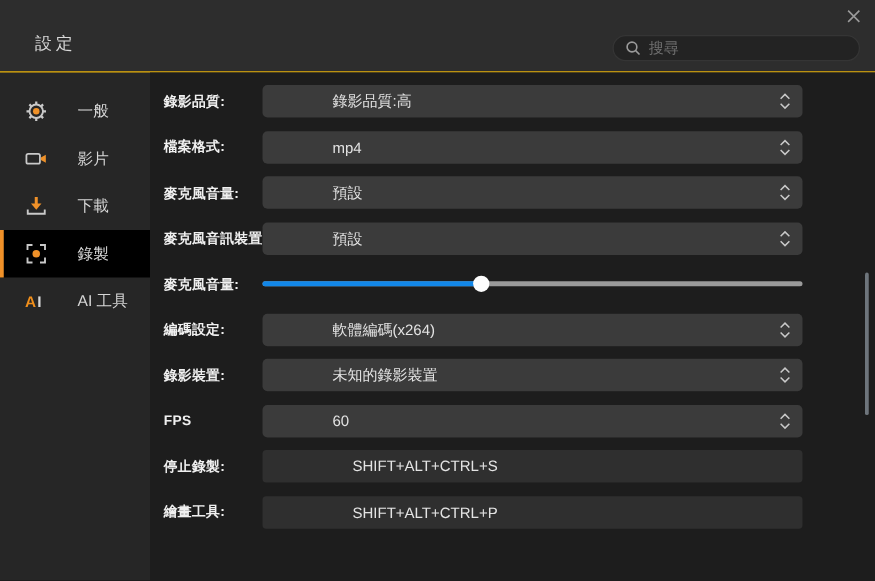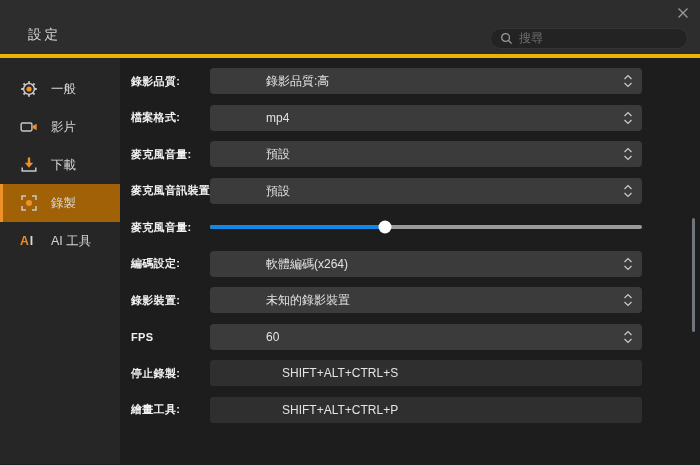--- a/index.html
+++ b/index.html
@@ -1,31 +1,31 @@
 <!DOCTYPE html>
 <html><head>
 <meta charset="utf-8">
 <style>
   * { margin:0; padding:0; box-sizing:border-box; }
   html,body { background:#111; }
   body { font-family:"Liberation Sans","DejaVu Sans",sans-serif; }
   .window { position:relative; width:700px; height:465px; background:#1d1d1d; overflow:hidden; }
 
   
-  .topbar { position:relative; height:58px; background:#2d2d2d; border-bottom:4px solid #eab308; }
+  .topbar { position:relative; height:58px; background:#2d2d2d; border-bottom:1px solid #eab308; }
   .title { position:absolute; left:28px; top:26px; font-size:13.5px; color:#d9d9d9; letter-spacing:3px; }
   .close-btn { position:absolute; right:7px; top:3px; width:20px; height:20px; display:flex; align-items:center; justify-content:center; cursor:pointer; }
   .search { position:absolute; right:12px; top:28px; width:198px; height:21px; background:#232323; border:1px solid #353535; border-radius:11px; display:flex; align-items:center; padding:0 9px; }
   .search .ph { color:#6f6f6f; font-size:12px; margin-left:6px; }
 
   
   .body { display:flex; height:406px; }
   .sidebar { width:120px; background:#262626; padding-top:12px; flex-shrink:0; }
-  .side-item { position:relative; height:38px; display:flex; align-items:center; padding-left:20px; gap:13px; color:#d6d6d6; font-size:12.5px; cursor:pointer; }
-  .side-item.selected { background:#a16207; }
+  .side-item { position:relative; height:38px; display:flex; align-items:center; padding-left:20px; gap:24px; color:#d6d6d6; font-size:12.5px; cursor:pointer; }
+  .side-item.selected { background:#000000; }
   .side-item.selected::before { content:""; position:absolute; left:0; top:0; bottom:0; width:3px; background:#EF9129; }
   .side-icon { width:18px; height:18px; display:flex; align-items:center; justify-content:center; flex-shrink:0; }
 
   .content { position:relative; flex:1; padding-top:10px; background:#1d1d1d; }
   .row { display:flex; align-items:center; height:26px; margin-bottom:10.5px; }
   .row-label { width:90px; padding-left:11px; flex-shrink:0; font-weight:bold; font-size:11px; color:#f0f0f0; white-space:nowrap; letter-spacing:0.3px; }
   .control { position:relative; width:432px; height:26px; }
   .ctl-select { background:#3b3b3b; border-radius:4px; cursor:pointer; }
   .ctl-text { background:#2f2f2f; border-radius:3px; cursor:text;padding-left:16px; }
   .ctl-value { display:block; line-height:26px; padding-left:12px; font-size:12px; color:#e3e3e3; white-space:nowrap; overflow:hidden;margin-left:44px; }

